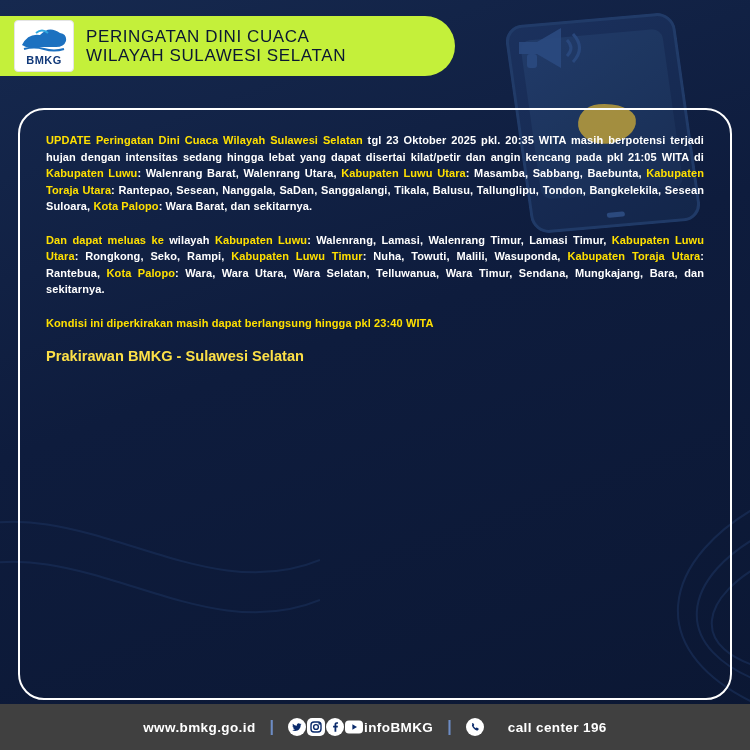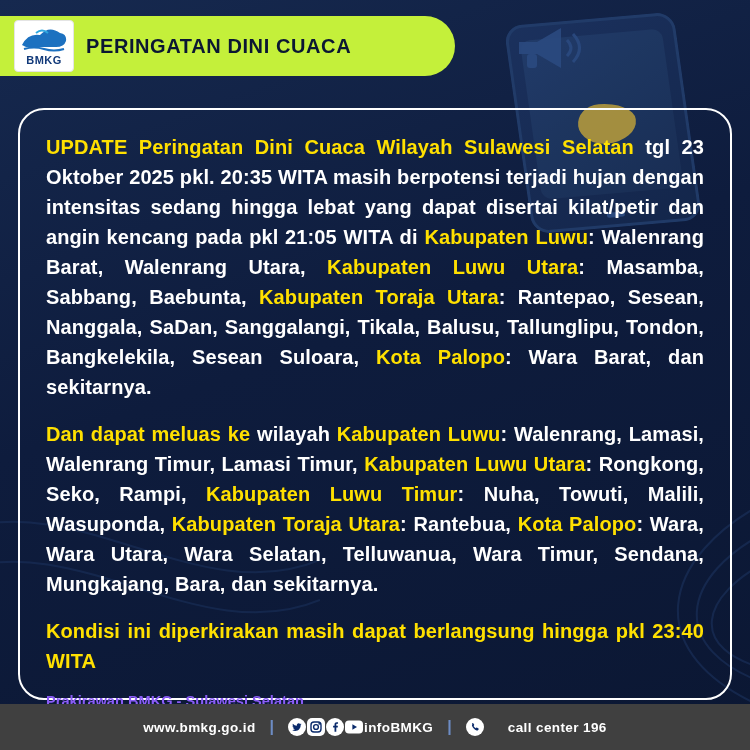--- a/index.html
+++ b/index.html
@@ -115,52 +115,52 @@
     font-weight: bold;
     color: #123a7a;
     letter-spacing: .5px;
     line-height: 1;
     margin-top: 2px;
   }
   .header-titles {
     line-height: 1.12;
   }
   .header-titles div {
-    font-size: 20px;
-    font-weight: bold;
+    font-size: 17px;
+    font-weight: normal;
     color: #0b1733;
     letter-spacing: .6px;
     text-transform: uppercase;
     white-space: nowrap;
   }
 
   
   .card {
     position: absolute;
     left: 18px;
     top: 108px;
     width: 714px;
     height: 592px;
     border: 2px solid #ffffff;
     border-radius: 26px;
     padding: 22px 26px;
     z-index: 4;
   }
   .para {
     color: #ffffff;
-    font-size: 20px;
+    font-size: 11px;
     line-height: 1.5;
     font-weight: bold;
     text-align: justify;
     margin: 0 0 17px 0;
     letter-spacing: .1px;
   }
   .hl { color: #ffe000; }
   .sign {
-    color: #8b5cf6;
+    color: #fde047;
     font-size: 14.6px;
     font-weight: bold;
     margin-top: 17px;
   }
 
   
   .footer {
     position: absolute;
     left: 0;
     bottom: 0;
@@ -238,20 +238,21 @@
   <div class="logo">
     <svg class="logo-sky" viewBox="0 0 48 26">
       <path d="M2 18 q6 -12 18 -10 q9 -10 20 -2 q7 1 6 8 q-2 6 -10 6 L6 20 Z" fill="#1c71c0"></path>
       <path d="M4 22 q10 -3 20 0 q10 3 20 0" stroke="#1c71c0" stroke-width="2" fill="none"></path>
       <path d="M16 6 q6 -5 12 0" stroke="#2fa8e0" stroke-width="2" fill="none"></path>
     </svg>
     <div class="logo-text">BMKG</div>
   </div>
   <div class="header-titles">
     <div>PERINGATAN DINI CUACA</div>
+    <div>WILAYAH SULAWESI SELATAN</div>
   </div>
 </div>
 
 <div class="card">
   <p class="para"><span class="hl">UPDATE Peringatan Dini Cuaca Wilayah Sulawesi Selatan</span><span> tgl 23 Oktober 2025 pkl. 20:35 WITA masih berpotensi terjadi hujan dengan intensitas sedang hingga lebat yang dapat disertai kilat/petir dan angin kencang pada pkl 21:05 WITA di </span><span class="hl">Kabupaten Luwu</span><span>: Walenrang Barat, Walenrang Utara, </span><span class="hl">Kabupaten Luwu Utara</span><span>: Masamba, Sabbang, Baebunta, </span><span class="hl">Kabupaten Toraja Utara</span><span>: Rantepao, Sesean, Nanggala, SaDan, Sanggalangi, Tikala, Balusu, Tallunglipu, Tondon, Bangkelekila, Sesean Suloara, </span><span class="hl">Kota Palopo</span><span>: Wara Barat, dan sekitarnya.</span></p>
   <p class="para"><span class="hl">Dan dapat meluas ke</span><span> wilayah </span><span class="hl">Kabupaten Luwu</span><span>: Walenrang, Lamasi, Walenrang Timur, Lamasi Timur, </span><span class="hl">Kabupaten Luwu Utara</span><span>: Rongkong, Seko, Rampi, </span><span class="hl">Kabupaten Luwu Timur</span><span>: Nuha, Towuti, Malili, Wasuponda, </span><span class="hl">Kabupaten Toraja Utara</span><span>: Rantebua, </span><span class="hl">Kota Palopo</span><span>: Wara, Wara Utara, Wara Selatan, Telluwanua, Wara Timur, Sendana, Mungkajang, Bara, dan sekitarnya.</span></p>
   <p class="para"><span class="hl">Kondisi ini diperkirakan masih dapat berlangsung hingga pkl 23:40 WITA</span></p>
   <div class="sign">Prakirawan BMKG - Sulawesi Selatan</div>
 </div>
 

